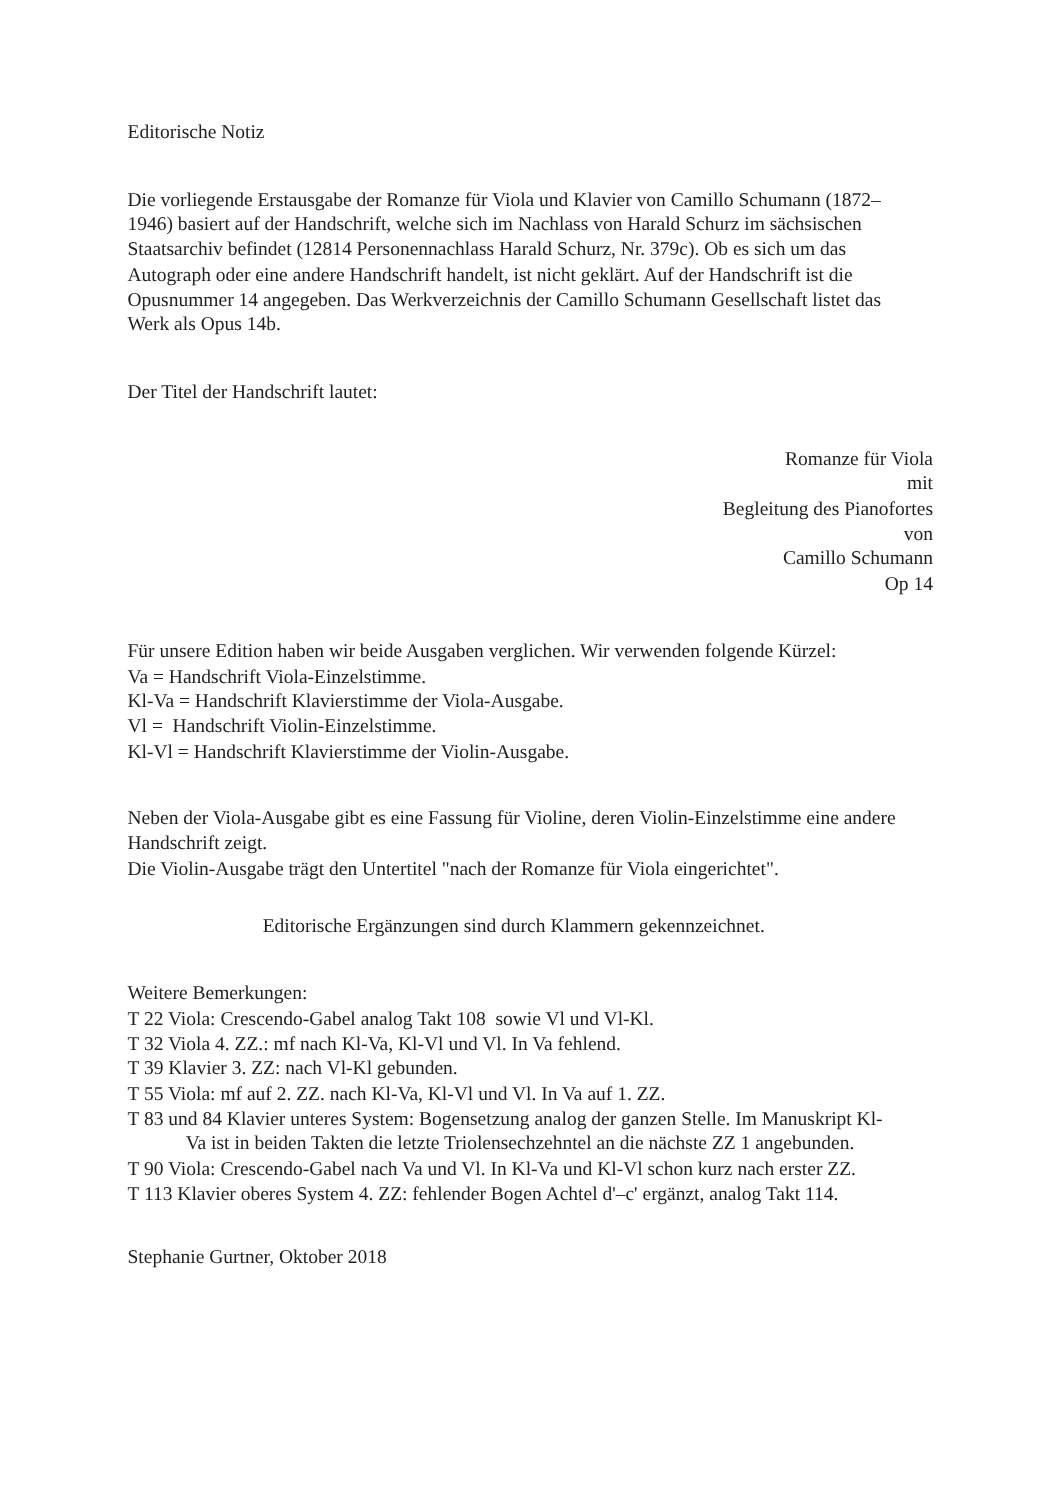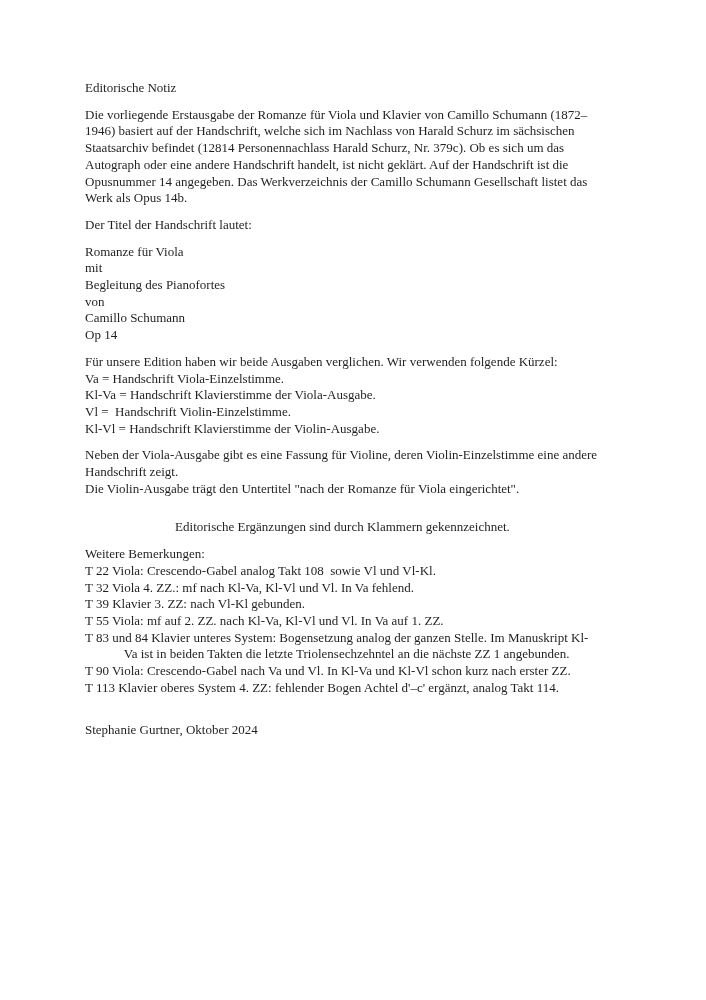--- a/index.html
+++ b/index.html
@@ -18,31 +18,31 @@
     font-size: 13px;
     line-height: 16.7px;
     color: #1f1f1d;
     overflow: hidden;
   }
   .block {
     white-space: pre;          
     margin: 0;
   }
   .gap {
-    margin-top: 10px;          
+    margin-top: 28px;          
   }
   .gap-xl {
     margin-top: 22px;          
     text-align: center;
   }
   .gap-sig {
     margin-top: 25px;          
   }
   .centered {
-    text-align: left;
+    text-align: right;
     width: 537px;              
   }
   .weblink {
     color: #1f1f1d;
     text-decoration: none;
   }
 </style>
 </head>
 <body>
 
@@ -83,15 +83,15 @@
 T 32 Viola 4. ZZ.: mf nach Kl-Va, Kl-Vl und Vl. In Va fehlend.
 T 39 Klavier 3. ZZ: nach Vl-Kl gebunden.
 T 55 Viola: mf auf 2. ZZ. nach Kl-Va, Kl-Vl und Vl. In Va auf 1. ZZ.
 T 83 und 84 Klavier unteres System: Bogensetzung analog der ganzen Stelle. Im Manuskript Kl-
             Va ist in beiden Takten die letzte Triolensechzehntel an die nächste ZZ 1 angebunden.
 T 90 Viola: Crescendo-Gabel nach Va und Vl. In Kl-Va und Kl-Vl schon kurz nach erster ZZ.
 T 113 Klavier oberes System 4. ZZ: fehlender Bogen Achtel d'–c' ergänzt, analog Takt 114.</div>
 
 
 
-  <div class="block gap-sig">Stephanie Gurtner, Oktober 2024</div>
+  <div class="block gap-sig">Stephanie Gurtner, Oktober 2018</div>
 
 </div>
 
 </body></html>

